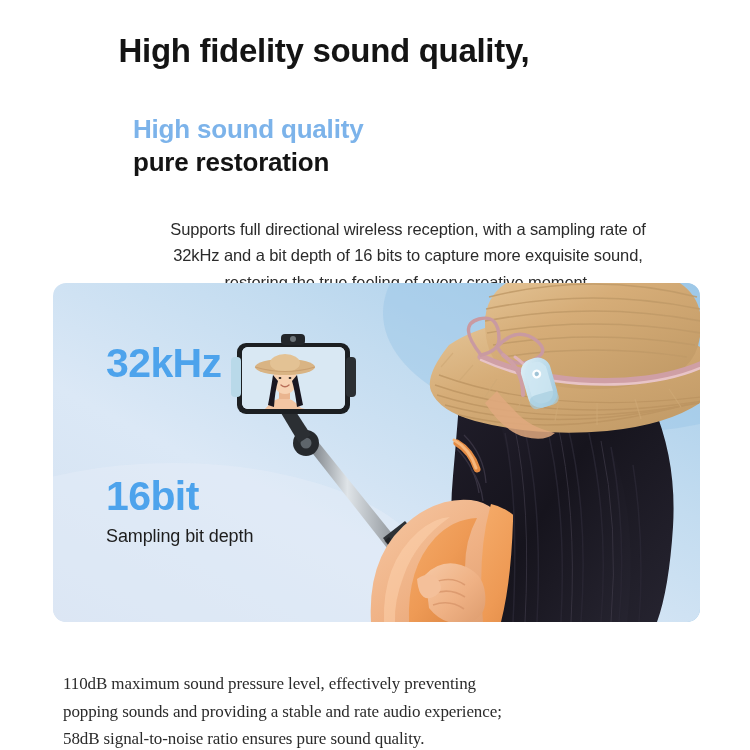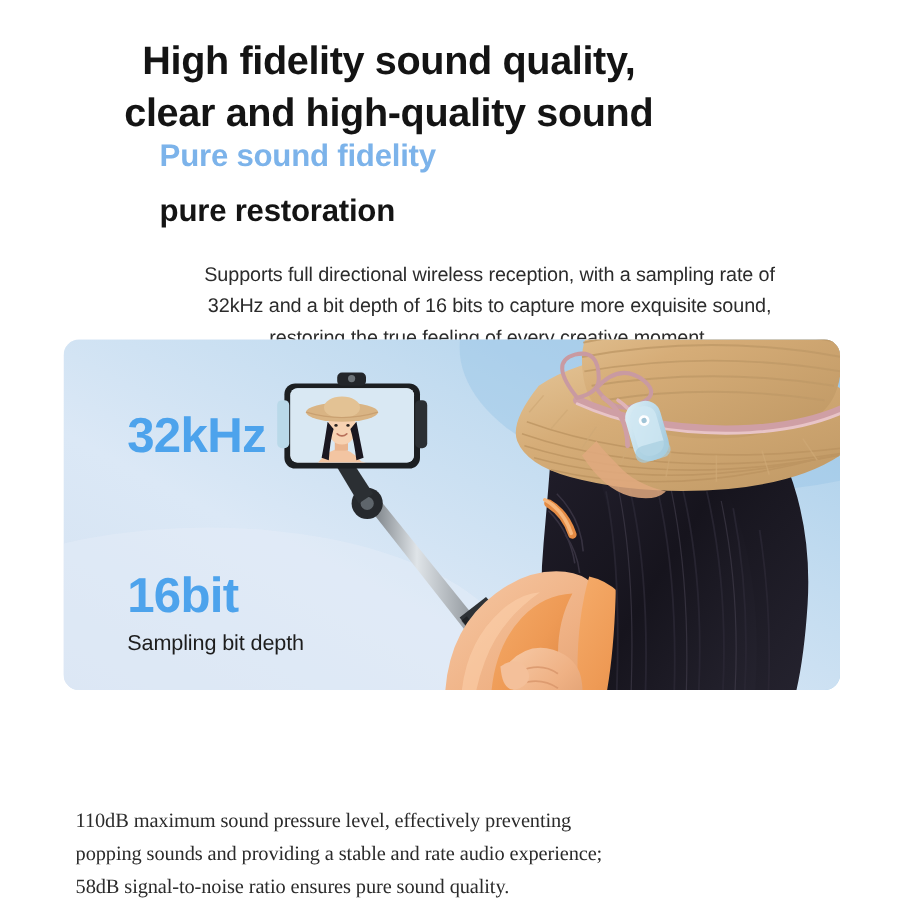--- a/index.html
+++ b/index.html
@@ -50,21 +50,21 @@
     color: #7cb3ea;
     line-height: 1.24;
     letter-spacing: -0.2px;
   }
   .subhead-dark {
     font-size: 26px;
     font-weight: 700;
     color: #141414;
     line-height: 1.26;
     letter-spacing: -0.2px;
-    margin-top: 14px;
+    margin-top: 1px;
   }
 
   
   .intro {
     position: absolute;
     top: 199px;
     left: 128px;
     width: 560px;
     font-size: 16.5px;
     line-height: 1.62;
@@ -73,21 +73,21 @@
     text-align: center;
   }
   .intro span { display: block; }
 
   
   .photo-card {
     position: absolute;
     left: 53px;
     top: 283px;
     width: 647px;
-    height: 292px;
+    height: 339px;
     border-radius: 13px;
     overflow: hidden;
     background: linear-gradient(118deg, #e9f0f9 0%, #dde9f6 24%, #cfe0f2 48%, #bcd6ee 70%, #a9cfeb 100%);
   }
 
   
   .spec {
     position: absolute;
     left: 53px;
   }
@@ -129,25 +129,24 @@
   }
   .outro span { display: block; font-family: Liberation Serif, serif; }
 </style>
 </head>
 <body>
 
 <div class="page">
 
   <h1 class="headline">
     <span class="l1">High fidelity sound quality,</span>
-    <span class="l2">clear and high-quality sound</span>
   </h1>
 
   <div class="subhead-block">
-    <div class="subhead-blue">Pure sound fidelity</div>
+    <div class="subhead-blue">High sound quality</div>
     <div class="subhead-dark">pure restoration</div>
   </div>
 
   <p class="intro">
     <span>Supports full directional wireless reception, with a sampling rate of</span>
     <span>32kHz and a bit depth of 16 bits to capture more exquisite sound,</span>
     <span>restoring the true feeling of every creative moment.</span>
   </p>
 
   <div class="photo-card">

